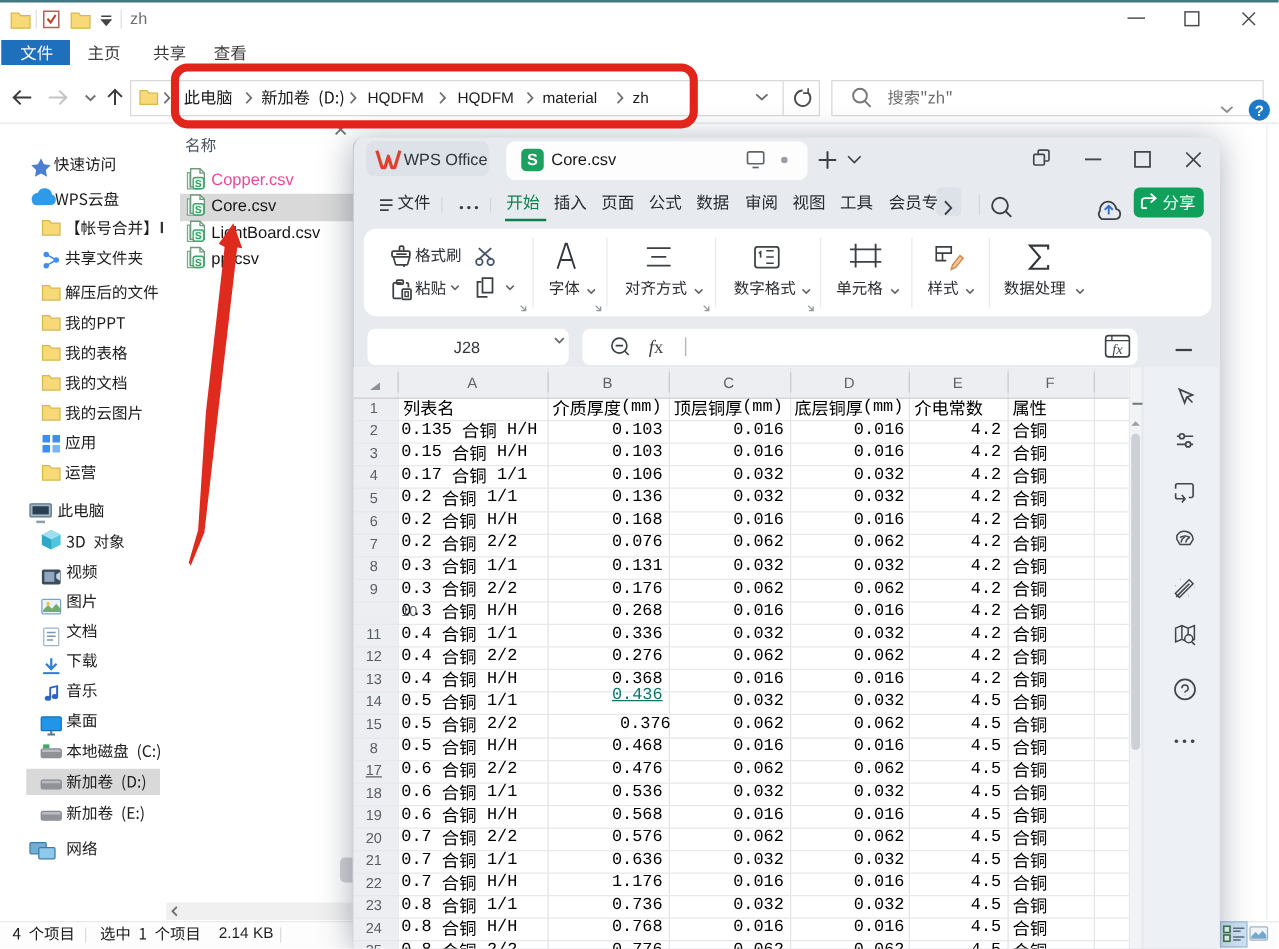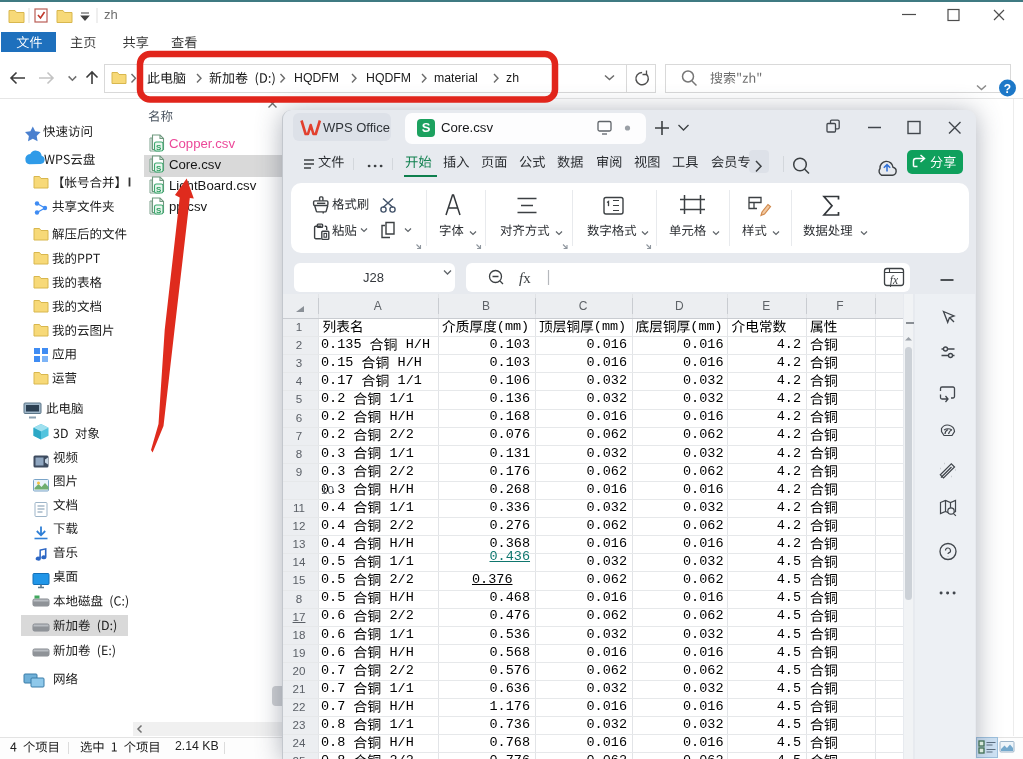--- a/index.html
+++ b/index.html
@@ -191,21 +191,21 @@
 <span class="t" style="left:283px;top:537.208px;font:11.6px 'Liberation Sans',sans-serif;color:#5a5f66;line-height:14.384px;width:32px;text-align:center;">13</span>
 <span class="t" style="left:321px;top:554.13px;font:13.5px 'Liberation Mono',monospace;color:#000;line-height:16.74px;">0.5</span>
 <span class="t" style="left:389.5px;top:554.13px;font:13.5px 'Liberation Mono',monospace;color:#000;line-height:16.74px;">1/1</span>
 <span class="t" style="left:489.5px;top:549px;font:13.5px 'Liberation Mono',monospace;color:#0f766e;line-height:16.74px;text-decoration:underline;">0.436</span>
 <span class="t" style="left:586.5px;top:554.13px;font:13.5px 'Liberation Mono',monospace;color:#000;line-height:16.74px;">0.032</span>
 <span class="t" style="left:683px;top:554.13px;font:13.5px 'Liberation Mono',monospace;color:#000;line-height:16.74px;">0.032</span>
 <span class="t" style="left:776.7px;top:554.13px;font:13.5px 'Liberation Mono',monospace;color:#000;line-height:16.74px;">4.5</span>
 <span class="t" style="left:283px;top:555.308px;font:11.6px 'Liberation Sans',sans-serif;color:#5a5f66;line-height:14.384px;width:32px;text-align:center;">14</span>
 <span class="t" style="left:321px;top:572.23px;font:13.5px 'Liberation Mono',monospace;color:#000;line-height:16.74px;">0.5</span>
 <span class="t" style="left:389.5px;top:572.23px;font:13.5px 'Liberation Mono',monospace;color:#000;line-height:16.74px;">2/2</span>
-<span class="t" style="left:472px;top:572.23px;font:13.5px 'Liberation Mono',monospace;color:#000;line-height:16.74px;text-decoration:underline;">0.376</span>
+<span class="t" style="left:496px;top:572.23px;font:13.5px 'Liberation Mono',monospace;color:#000;line-height:16.74px;">0.376</span>
 <span class="t" style="left:586.5px;top:572.23px;font:13.5px 'Liberation Mono',monospace;color:#000;line-height:16.74px;">0.062</span>
 <span class="t" style="left:683px;top:572.23px;font:13.5px 'Liberation Mono',monospace;color:#000;line-height:16.74px;">0.062</span>
 <span class="t" style="left:776.7px;top:572.23px;font:13.5px 'Liberation Mono',monospace;color:#000;line-height:16.74px;">4.5</span>
 <span class="t" style="left:283px;top:573.408px;font:11.6px 'Liberation Sans',sans-serif;color:#5a5f66;line-height:14.384px;width:32px;text-align:center;">15</span>
 <span class="t" style="left:321px;top:590.33px;font:13.5px 'Liberation Mono',monospace;color:#000;line-height:16.74px;">0.5</span>
 <span class="t" style="left:389.5px;top:590.33px;font:13.5px 'Liberation Mono',monospace;color:#000;line-height:16.74px;">H/H</span>
 <span class="t" style="left:489.5px;top:590.33px;font:13.5px 'Liberation Mono',monospace;color:#000;line-height:16.74px;">0.468</span>
 <span class="t" style="left:586.5px;top:590.33px;font:13.5px 'Liberation Mono',monospace;color:#000;line-height:16.74px;">0.016</span>
 <span class="t" style="left:683px;top:590.33px;font:13.5px 'Liberation Mono',monospace;color:#000;line-height:16.74px;">0.016</span>
 <span class="t" style="left:776.7px;top:590.33px;font:13.5px 'Liberation Mono',monospace;color:#000;line-height:16.74px;">4.5</span>

